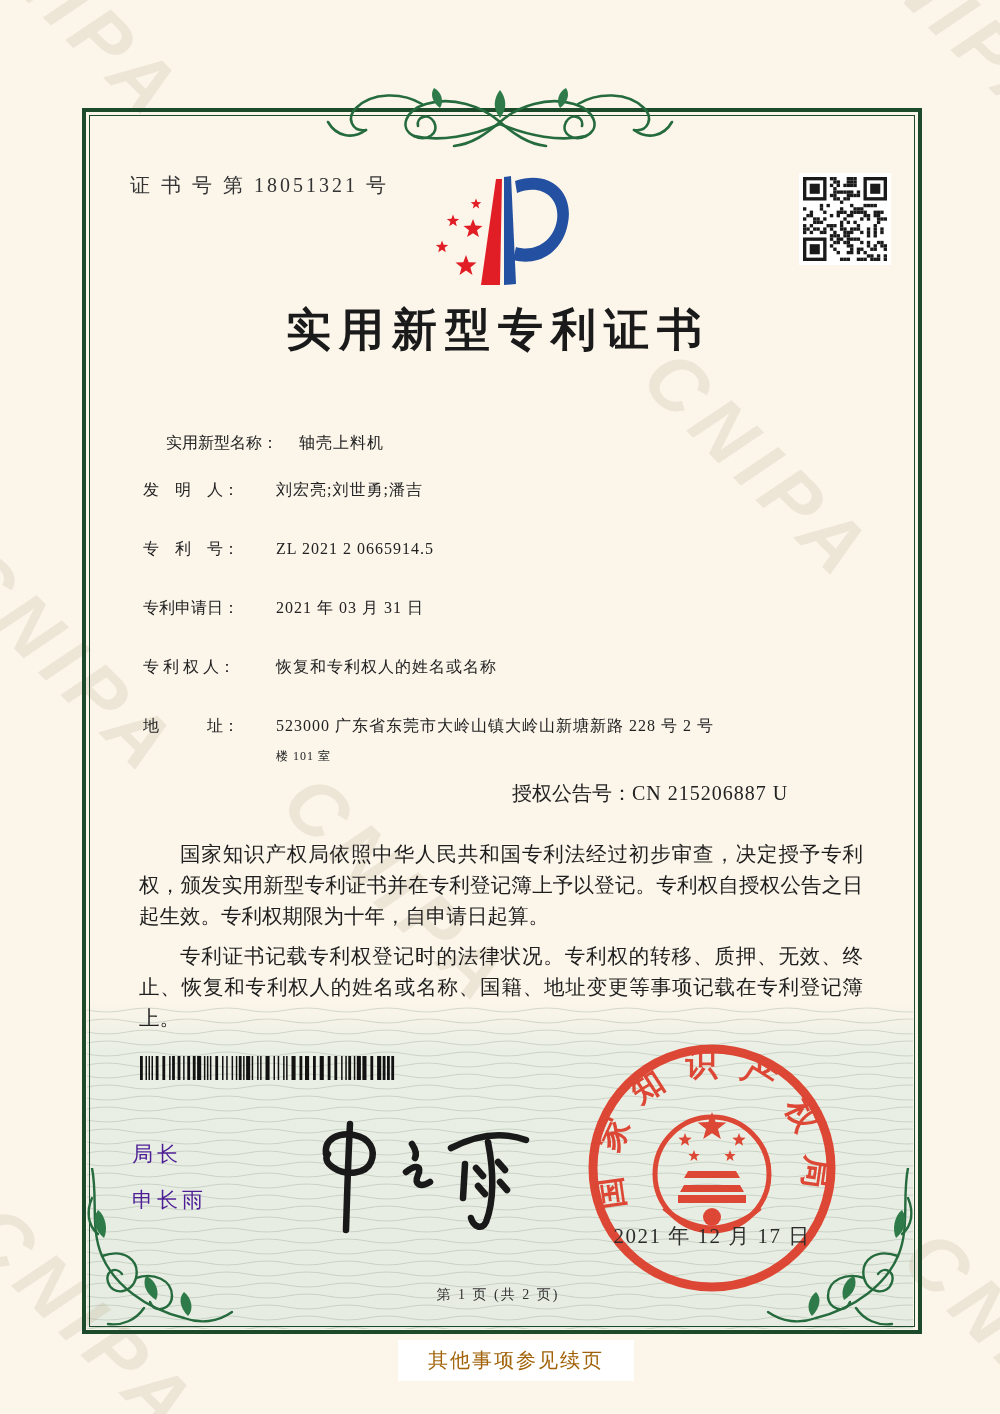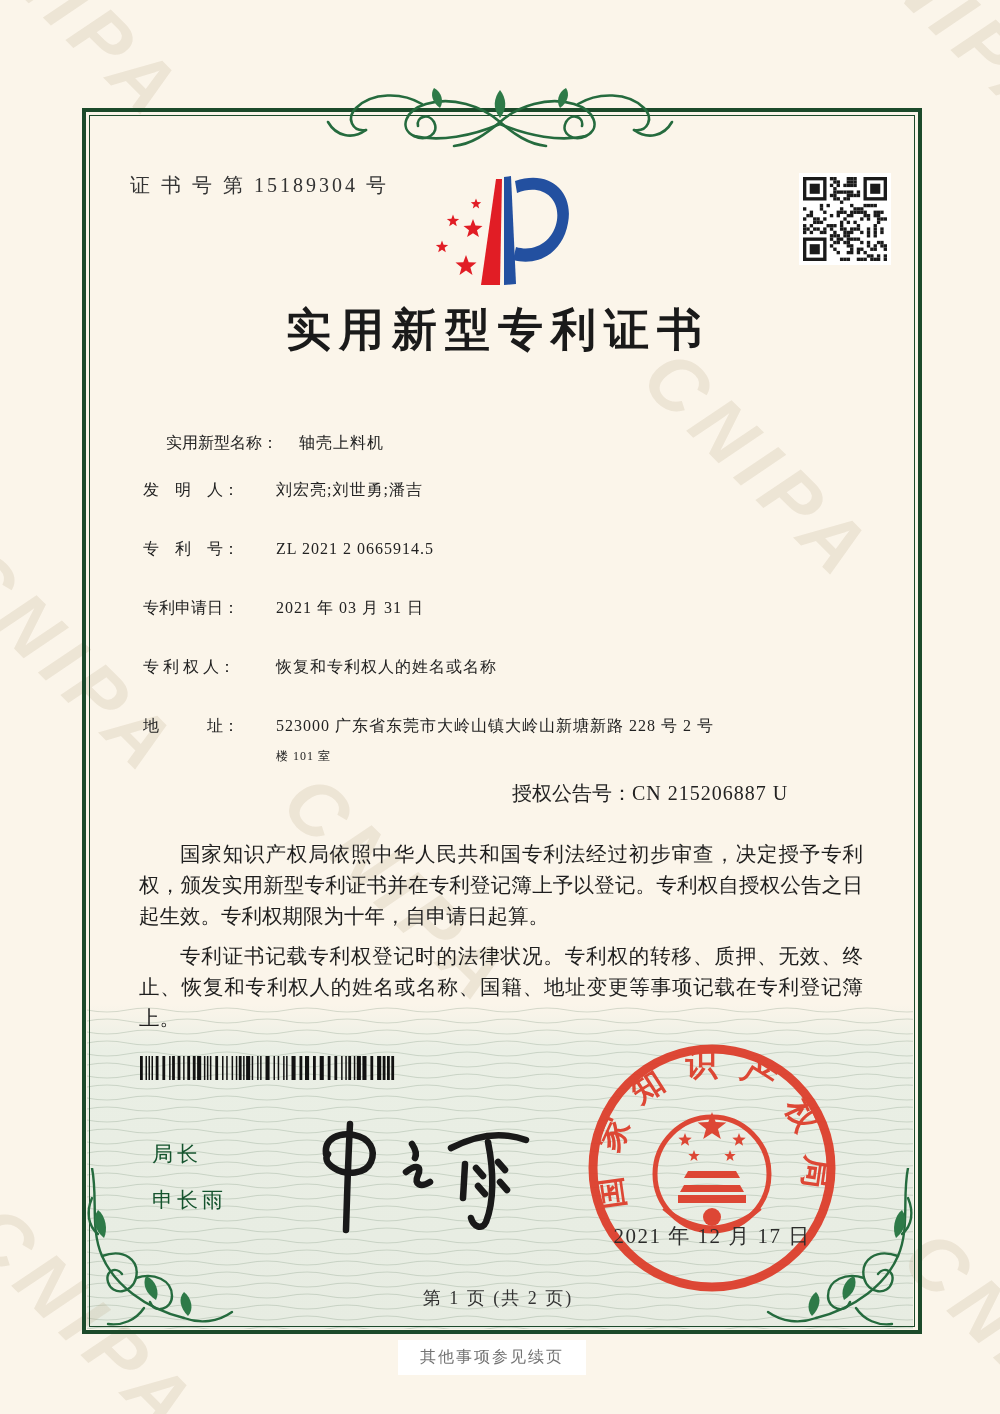--- a/index.html
+++ b/index.html
@@ -25,29 +25,29 @@
          font-size:45px;font-weight:bold;letter-spacing:8px;color:#1a1a1a;}
   .frow{position:absolute;left:143px;white-space:nowrap;}
   .flabel{display:inline-block;width:133px;white-space:pre;}
   .fvalue{letter-spacing:1px;}
   .addr2{position:absolute;left:276px;top:748px;font-size:12px;letter-spacing:1px;}
   .frow2{position:absolute;left:512px;white-space:nowrap;font-size:20px;}
   .body-text{position:absolute;left:130px;top:830px;width:742px;font-size:20.5px;line-height:31px;
              text-align:justify;color:#1e1e1e;}
   .body-text p{margin:9px;text-indent:2em;}
   .barcode{position:absolute;left:140px;top:1056px;z-index:3;}
-  .signer{position:absolute;left:152px;top:1140px;z-index:3;
-          font-family:Liberation Sans, sans-serif;font-size:21px;color:#14532d;}
+  .signer{position:absolute;left:132px;top:1140px;z-index:3;
+          font-family:Liberation Sans, sans-serif;font-size:21px;color:#4c1d95;}
   .signer div{margin-bottom:18px;letter-spacing:4px;}
   .signature{position:absolute;left:288px;top:1112px;z-index:3;}
   .seal{position:absolute;left:584px;top:1040px;z-index:4;opacity:0.93;}
-  .pageno{position:absolute;left:82px;top:1286px;width:832px;text-align:center;font-size:18px;
+  .pageno{position:absolute;left:82px;top:1286px;width:832px;text-align:center;font-size:14px;
           letter-spacing:2px;z-index:3;color:#333;}
-  .contnote{position:absolute;left:398px;top:1340px;background:#fff;padding:7px 22px;
-            font-size:16px;letter-spacing:2px;z-index:3;color:#737373;}
+  .contnote{position:absolute;left:398px;top:1340px;background:#fff;padding:7px 30px;
+            font-size:20px;letter-spacing:2px;z-index:3;color:#a16207;}
   .ornament{position:absolute;z-index:5;pointer-events:none;}
 </style>
 </head>
 <body>
 
 <div class="page">
 
   <div class="wm" style="left:-75px;top:-40px;">CNIPA</div>
   <div class="wm" style="left:810px;top:-30px;">CNIPA</div>
   <div class="wm" style="left:615px;top:420px;">CNIPA</div>
@@ -141,21 +141,21 @@
         <path d="M60,140 C52,152 38,158 24,156"></path>
       </g>
       <g fill="#2e7a48">
         <path d="M20,70 C10,62 8,50 14,42 C22,48 24,62 20,70 Z"></path>
         <path d="M72,132 C62,126 58,116 62,108 C72,112 76,124 72,132 Z"></path>
         <path d="M104,148 C96,140 94,130 100,124 C108,130 110,142 104,148 Z"></path>
       </g>
     </g>
   </svg>
 
-  <div class="certno z3">证 书 号 第 15189304 号</div>
+  <div class="certno z3">证 书 号 第 18051321 号</div>
 
   <svg class="logo z3" width="160" height="142" viewBox="0 0 160 142">
     <g fill="#e11d25">
       <polygon points="56.0,38.5 57.4,42.1 61.2,42.3 58.2,44.7 59.2,48.4 56.0,46.3 52.8,48.4 53.8,44.7 50.8,42.3 54.6,42.1"></polygon>
       <polygon points="33.0,54.5 34.6,58.8 39.2,59.0 35.6,61.8 36.8,66.3 33.0,63.7 29.2,66.3 30.4,61.8 26.8,59.0 31.4,58.8"></polygon>
       <polygon points="53.0,59.0 55.5,65.6 62.5,65.9 57.0,70.3 58.9,77.1 53.0,73.2 47.1,77.1 49.0,70.3 43.5,65.9 50.5,65.6"></polygon>
       <polygon points="22.0,80.5 23.6,84.8 28.2,85.0 24.6,87.8 25.8,92.3 22.0,89.7 18.2,92.3 19.4,87.8 15.8,85.0 20.4,84.8"></polygon>
       <polygon points="46.0,95.0 48.7,102.3 56.5,102.6 50.4,107.4 52.5,114.9 46.0,110.6 39.5,114.9 41.6,107.4 35.5,102.6 43.3,102.3"></polygon>
       <polygon points="76,19 82,19 80,125 61,125"></polygon>
     </g>

